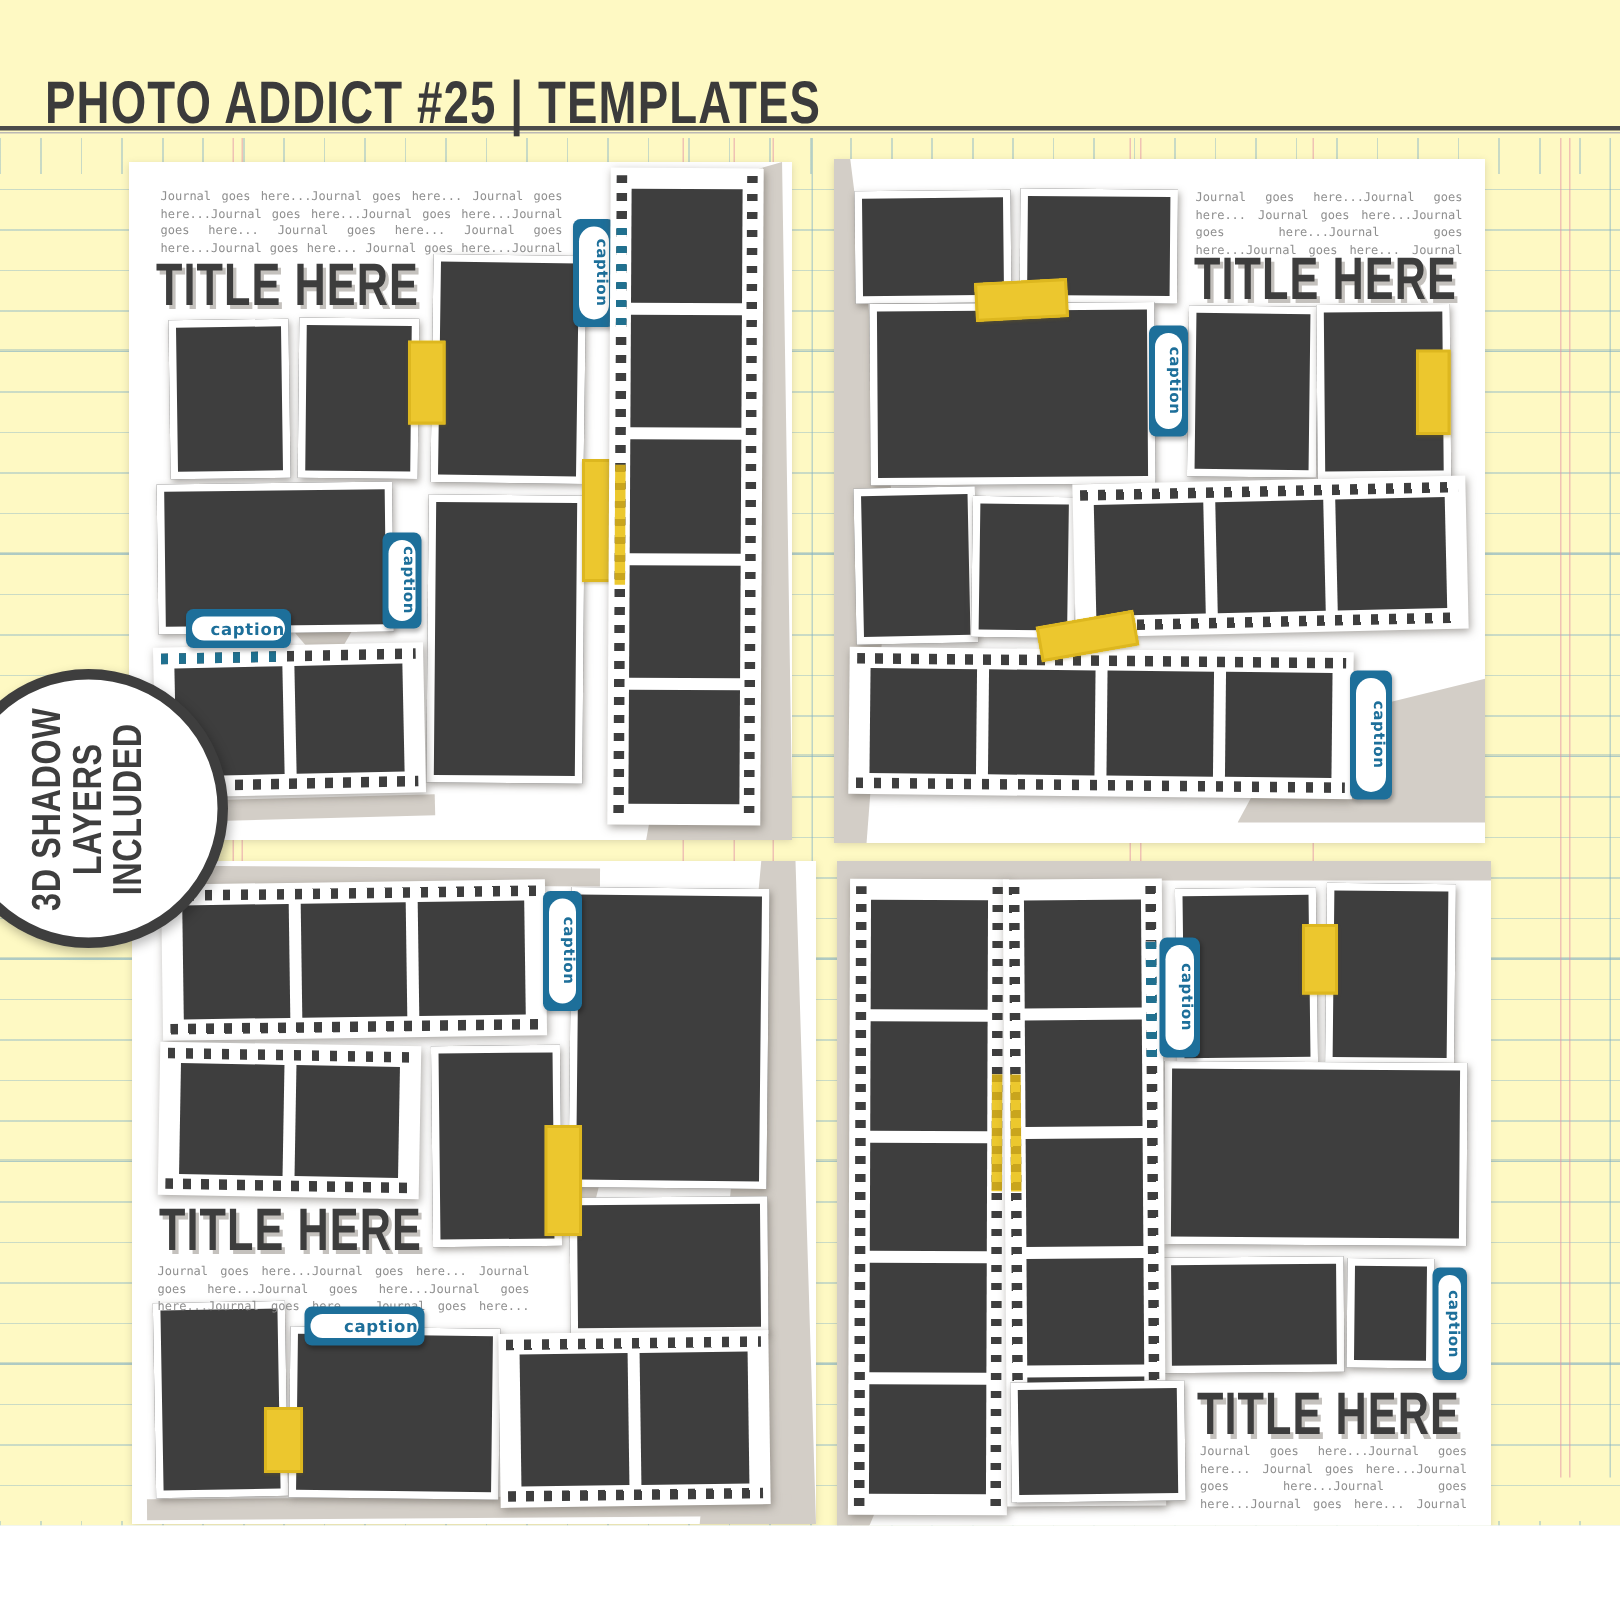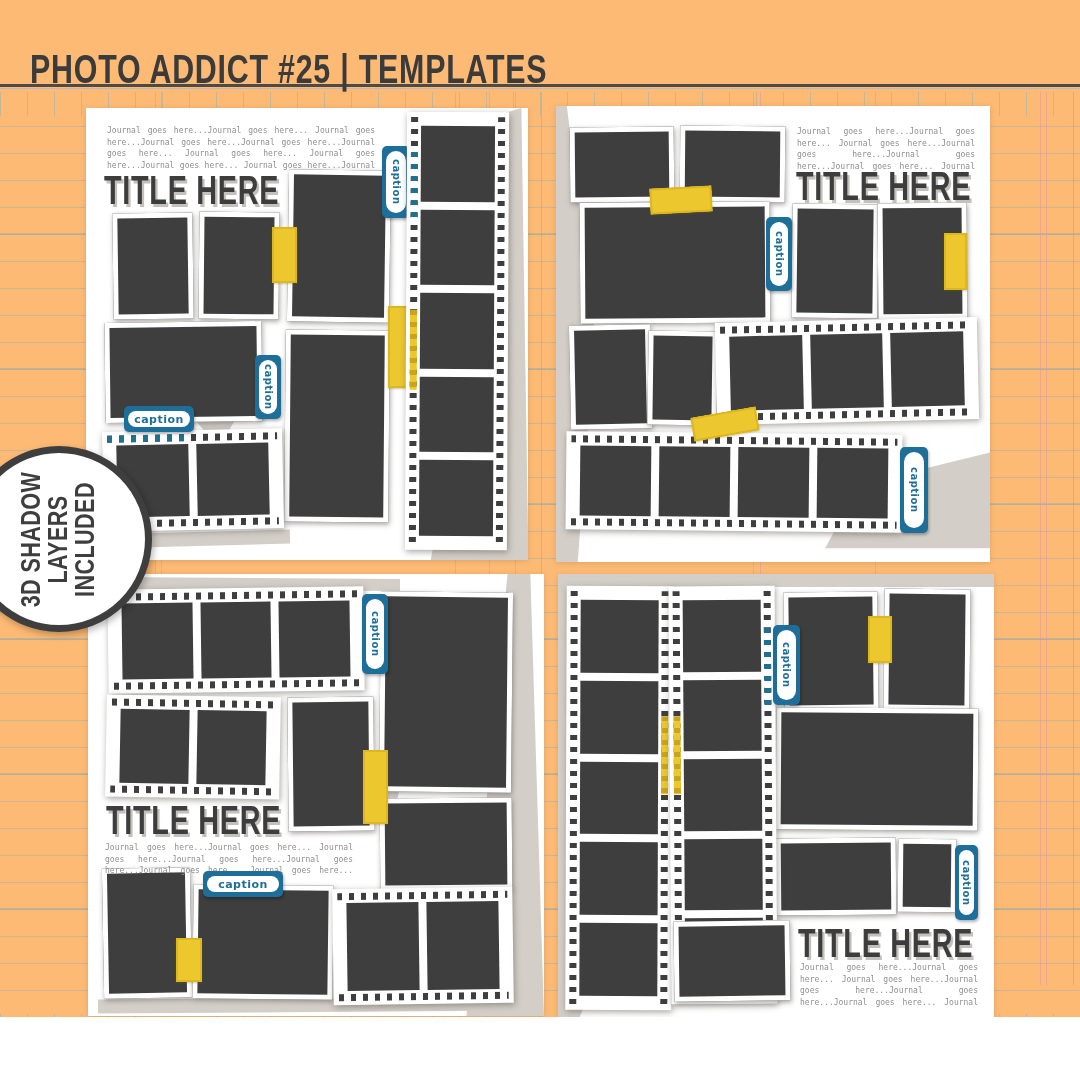--- a/index.html
+++ b/index.html
@@ -1,16 +1,16 @@
 <!DOCTYPE html>
 <html><head>
 <meta charset="utf-8">
 <style>
   html,body{margin:0;padding:0;}
-  .stage{position:relative;width:1080px;height:1017px;background:#fdba74;overflow:hidden;
+  .stage{position:relative;width:1080px;height:1017px;background:#fef9c3;overflow:hidden;
          font-family:"Liberation Sans",sans-serif;}
   .stage *{box-sizing:border-box;}
 
   
   .bg{position:absolute;z-index:0;}
   .lines{left:0;right:0;top:100px;height:940px;
     background:
       repeating-linear-gradient(180deg,transparent 0 26px, rgba(125,175,200,.40) 26px 27px),
       repeating-linear-gradient(180deg,transparent 0 133px, rgba(100,155,185,.30) 133px 135px);}
   .tickband{left:0;right:0;height:24px;
@@ -58,21 +58,21 @@
   .strip.v::before,.strip.v::after{content:"";position:absolute;top:5px;bottom:5px;width:7px;
     background:repeating-linear-gradient(180deg,#3e3e3e 0 5px,transparent 5px 12px);}
   .strip.v::before{left:4px}.strip.v::after{right:4px}
   .operf{position:absolute;z-index:4;}
 
   .tape{background:#ecc72e;box-shadow:inset 0 0 0 2px #ddb71f, 0 1px 2px rgba(120,100,20,.35);z-index:5;}
 
   .cap{z-index:6;background:#1d6f9a;border-radius:5px;box-shadow:1px 2px 3px rgba(0,0,0,.3);}
   .cap.under{z-index:2;}
   .cap .pill{position:absolute;left:4px;right:4px;top:5px;bottom:5px;background:#fff;
-    border-radius:10px;display:flex;align-items:center;justify-content:center;}
+    border-radius:10px;display:flex;align-items:center;justify-content:flex-end;}
   .cap .pill b{color:#1d6f9a;font-family:"DejaVu Sans",sans-serif;font-weight:bold;
     font-size:10px;letter-spacing:.5px;}
   .cap.v .pill b{writing-mode:vertical-rl;}
   .cap.h .pill b{font-size:11px;}
 
   .title{margin:0;font-weight:800;font-size:40px;color:#3d3d3d;transform:scaleX(.72);
     transform-origin:0 0;white-space:nowrap;letter-spacing:1px;text-shadow:3px 3px 0 #c4c1bd;z-index:4;}
   .journal{margin:0;font-family:"DejaVu Sans Mono",monospace;font-size:8px;line-height:11.5px;
     color:#8f8f8f;text-align:justify;overflow:hidden;z-index:4;}
 </style>

